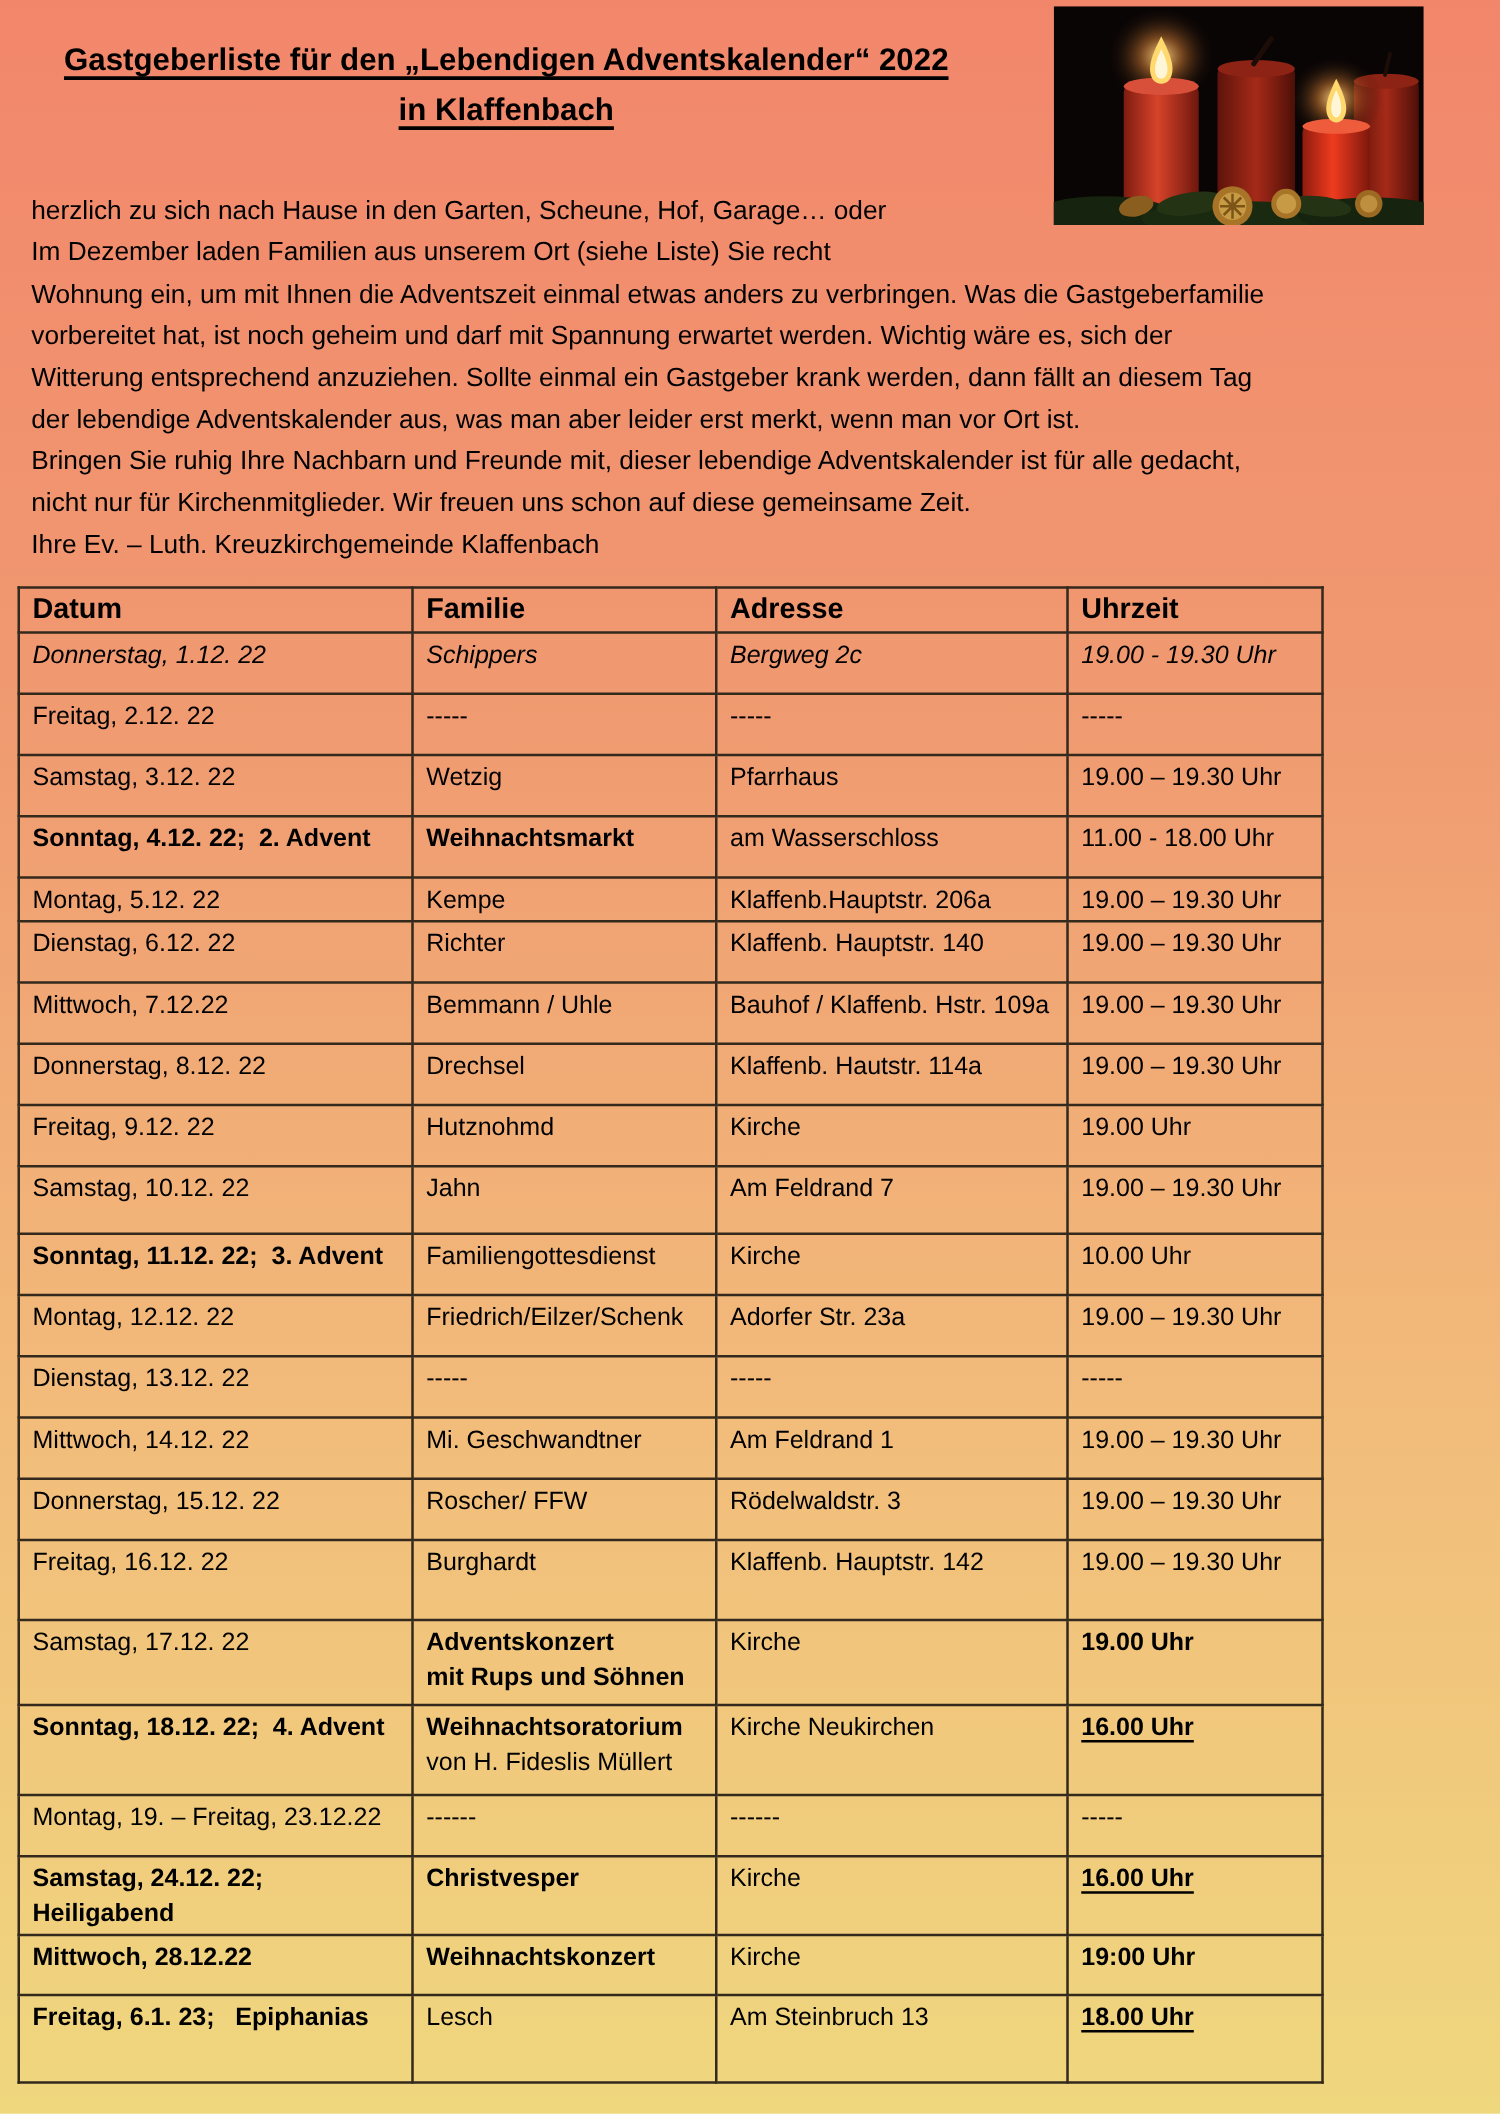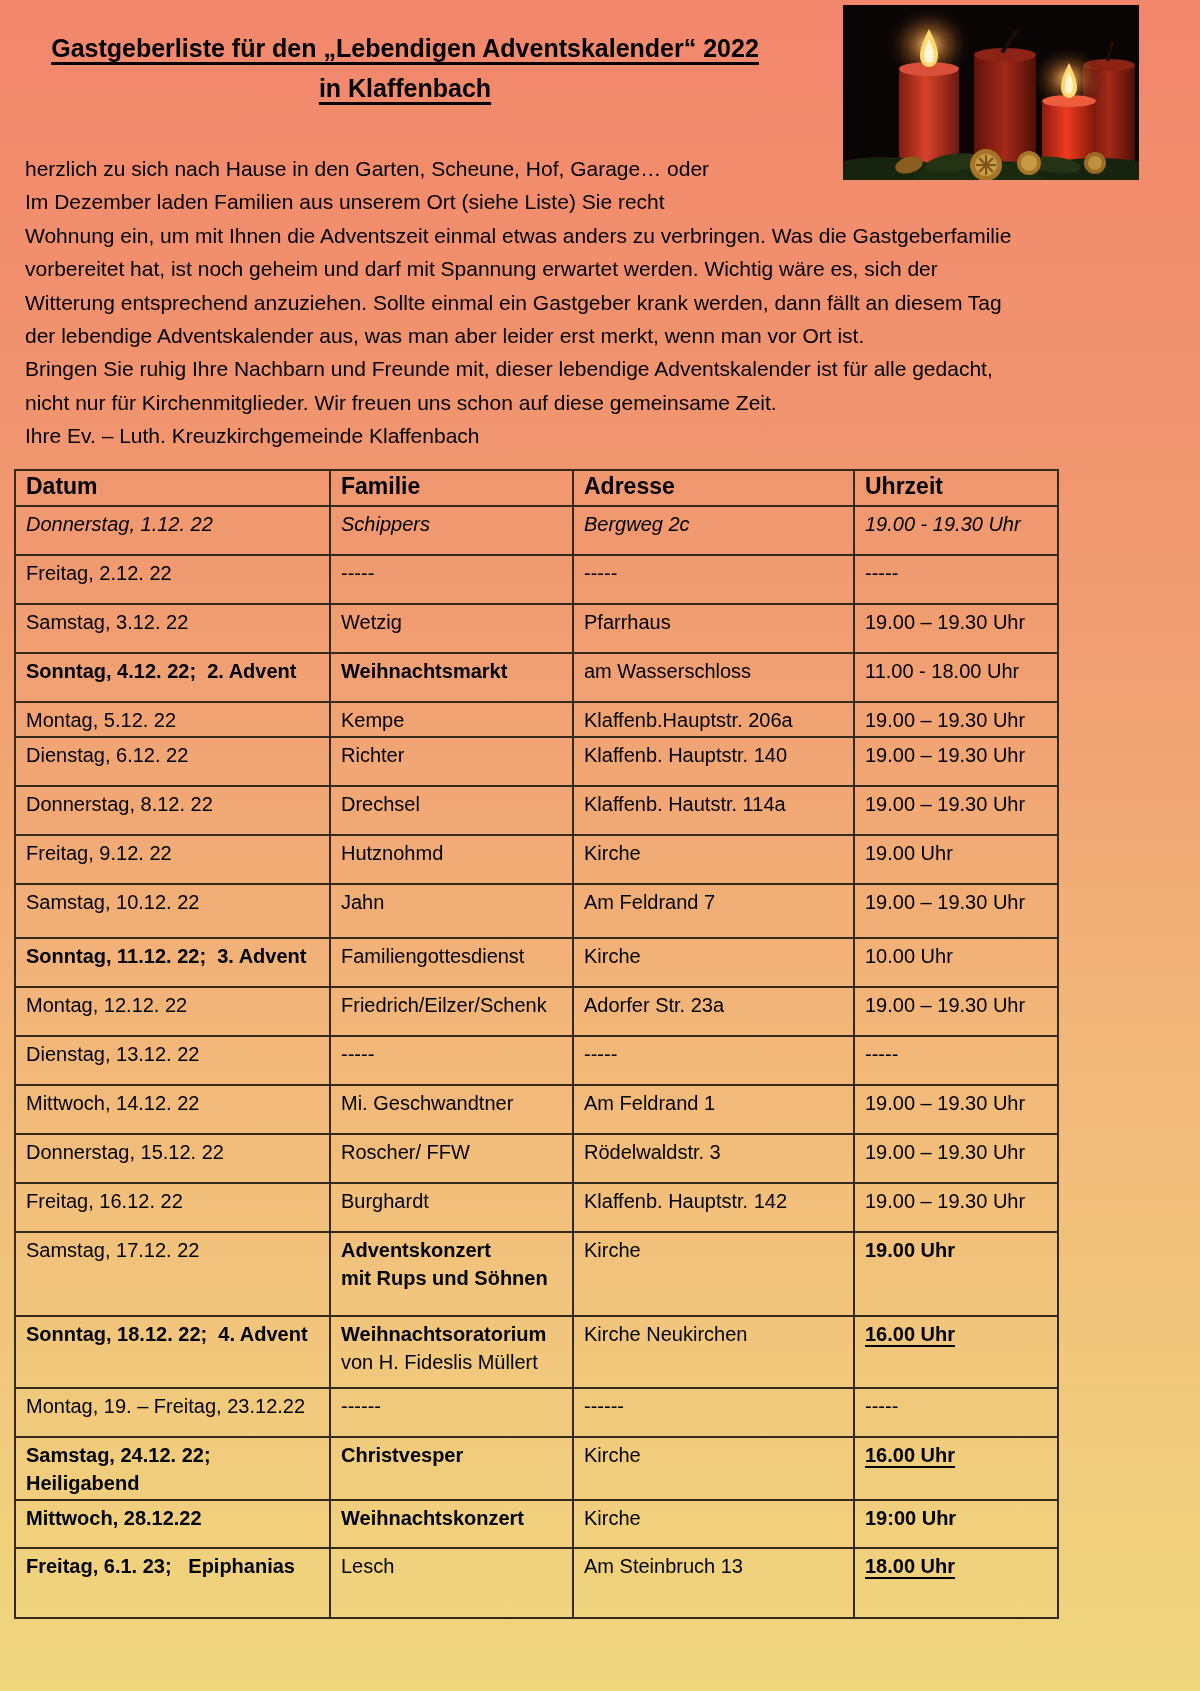--- a/index.html
+++ b/index.html
@@ -255,20 +255,34 @@
         </td>
         <td>
           <div class="cl">Klaffenb. Hauptstr. 140</div>
         </td>
         <td>
           <div class="cl">19.00 – 19.30 Uhr</div>
         </td>
       </tr>
       <tr style="height: 49px;">
         <td>
+          <div class="cl">Mittwoch, 7.12.22</div>
+        </td>
+        <td>
+          <div class="cl">Bemmann / Uhle</div>
+        </td>
+        <td>
+          <div class="cl">Bauhof / Klaffenb. Hstr. 109a</div>
+        </td>
+        <td>
+          <div class="cl">19.00 – 19.30 Uhr</div>
+        </td>
+      </tr>
+      <tr style="height: 49px;">
+        <td>
           <div class="cl">Donnerstag, 8.12. 22</div>
         </td>
         <td>
           <div class="cl">Drechsel</div>
         </td>
         <td>
           <div class="cl">Klaffenb. Hautstr. 114a</div>
         </td>
         <td>
           <div class="cl">19.00 – 19.30 Uhr</div>
@@ -365,35 +379,35 @@
         <td>
           <div class="cl">Roscher/ FFW</div>
         </td>
         <td>
           <div class="cl">Rödelwaldstr. 3</div>
         </td>
         <td>
           <div class="cl">19.00 – 19.30 Uhr</div>
         </td>
       </tr>
-      <tr style="height: 49px;">
+      <tr style="height: 64px;">
         <td>
           <div class="cl">Freitag, 16.12. 22</div>
         </td>
         <td>
           <div class="cl">Burghardt</div>
         </td>
         <td>
           <div class="cl">Klaffenb. Hauptstr. 142</div>
         </td>
         <td>
           <div class="cl">19.00 – 19.30 Uhr</div>
         </td>
       </tr>
-      <tr style="height: 84px;">
+      <tr style="height: 68px;">
         <td>
           <div class="cl">Samstag, 17.12. 22</div>
         </td>
         <td>
           <div class="cl b">Adventskonzert</div>
           <div class="cl b">mit Rups und Söhnen</div>
         </td>
         <td>
           <div class="cl">Kirche</div>
         </td>

